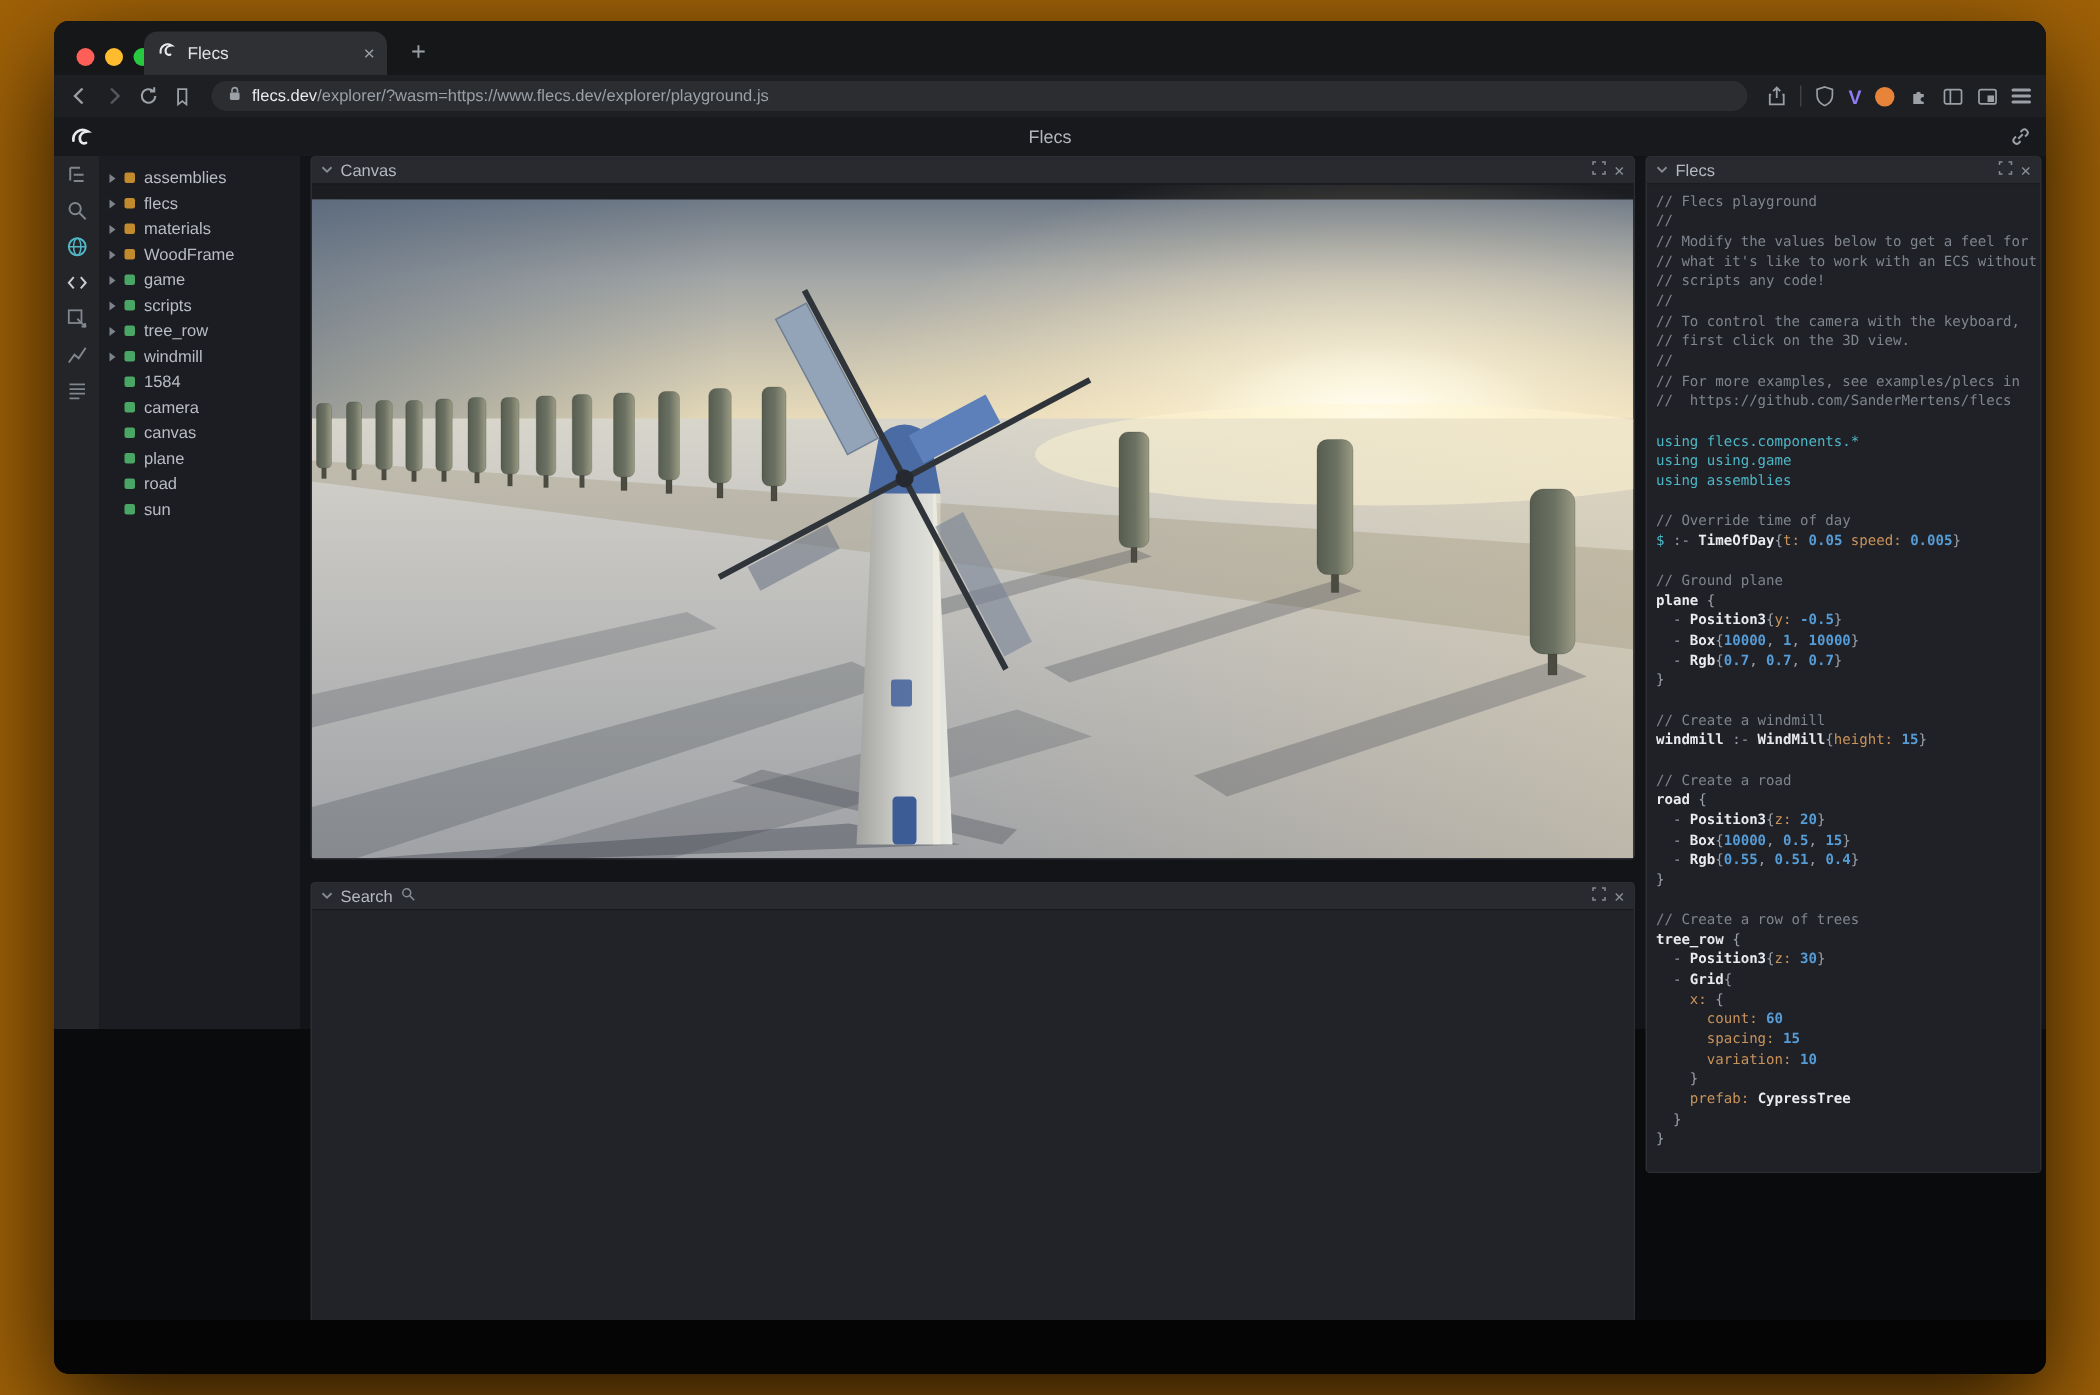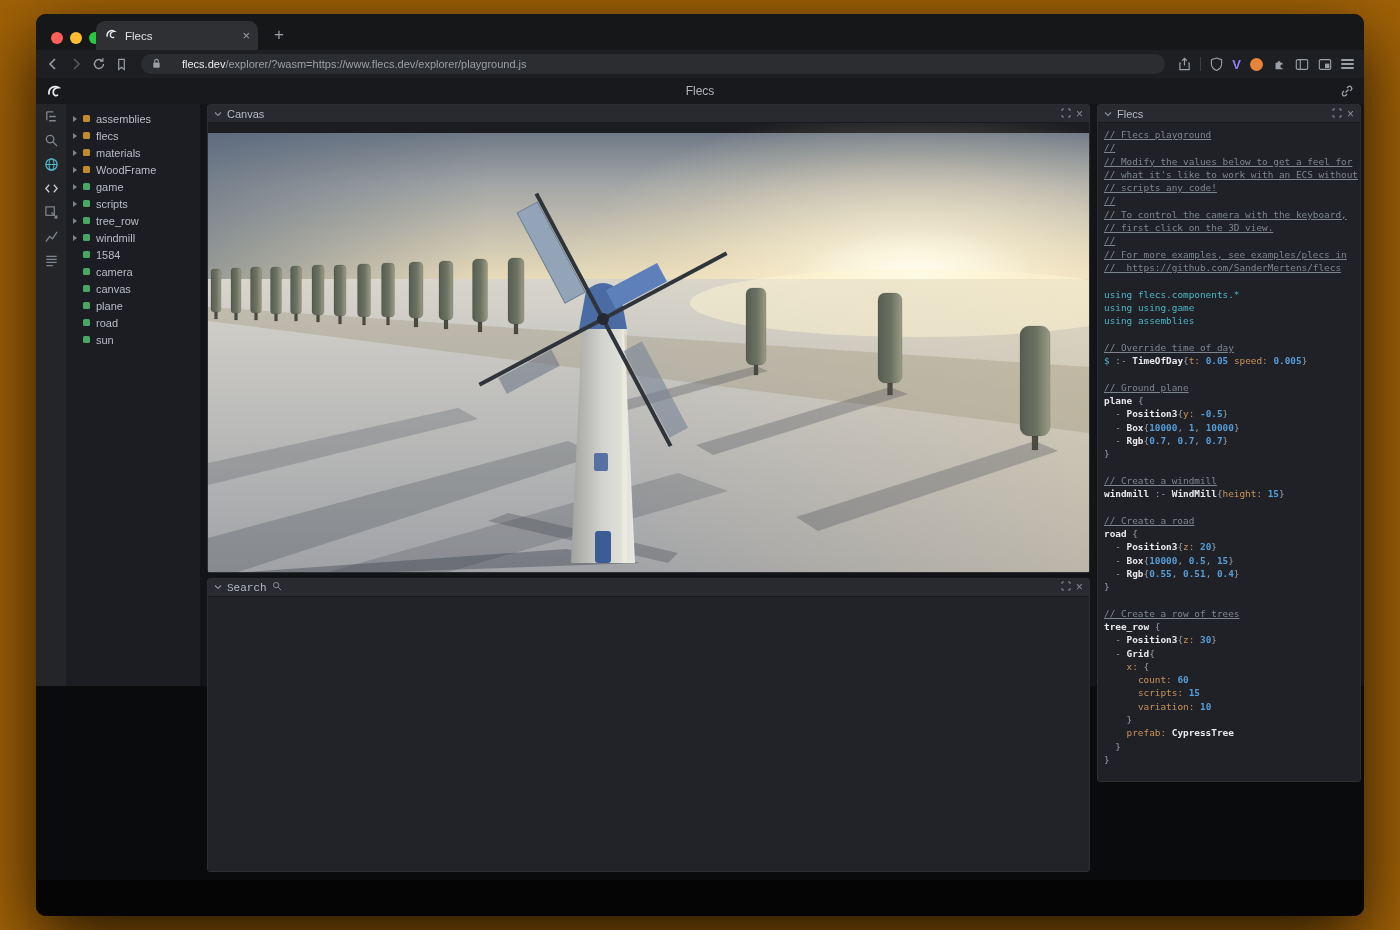--- a/index.html
+++ b/index.html
@@ -15,21 +15,21 @@
   .light.red{background:#ff5f57}.light.yellow{background:#febc2e}.light.green{background:#28c840}
   .tab { position:absolute; left:60px; top:7px; width:162px; height:29px; background:#2e3034;
          border-radius:9px 9px 0 0; display:flex; align-items:center; padding:0 8px; gap:7px; }
   .tabtitle { font-size:11.5px; color:#dfe1e5; flex:1; }
   .tabclose { color:#9aa0a6; font-size:13px; line-height:1; cursor:default; }
   .newtab { position:absolute; left:232px; top:10px; color:#9aa0a6; font-size:17px; line-height:22px; width:22px; text-align:center; }
 
   .toolbar { height:28px; background:#1d1f22; display:flex; align-items:center; padding:0 10px; gap:9px; }
   .navic { display:flex; align-items:center; }
   .urlbar { flex:1; height:20px; background:#2b2d31; border-radius:10px; display:flex; align-items:center;
-            padding:0 10px; gap:20px; margin:0 4px; overflow:hidden; }
+            padding:0 10px; gap:6px; margin:0 4px; overflow:hidden; }
   .urltext { font-size:11px; white-space:nowrap; overflow:hidden; }
   .urldomain { color:#e8eaed; }
   .urlpath { color:#9aa0a6; }
   .tooldiv { width:1px; height:14px; background:#3c4044; }
   .vext { font-size:13px; font-weight:bold; color:#8f7df5; }
   .orangeext { width:13px; height:13px; border-radius:50%; background:#e8833a; display:inline-block; }
   .menuic { display:flex; flex-direction:column; gap:2.5px; }
   .menuic span { width:13px; height:1.6px; background:#9aa0a6; border-radius:1px; }
 
   
@@ -59,27 +59,27 @@
   .phead { height:18px; flex:0 0 18px; background:#282a30; display:flex; align-items:center; gap:5px; padding:0 6px;
            font-size:11px; color:#b5b9bf; border-bottom:1px solid #1a1b1f; }
   .phead .spacer { flex:1; }
   .pclose { color:#8a9096; font-size:12px; line-height:1; }
   .pbody { flex:1; overflow:hidden; position:relative; }
 
   .canvaspanel { left:171px; top:0; width:883px; height:469px; }
   .canvasbody { background:#17181c; }
   .canvasbody svg { display:block; width:100%; height:100%; }
 
-  .searchpanel { left:171px; top:474px; width:883px; height:294px;font-family:Liberation Mono, monospace; }
+  .searchpanel { left:171px; top:484px; width:883px; height:294px; }
   .searchbody { background:#212329; }
 
   .editorpanel { left:1061px; top:0; width:264px; height:678px; }
   .editorbody { background:#1f2127; padding:5px 0 0 6px; }
   .code-line { white-space:pre; font:9.4px/13.3px "DejaVu Sans Mono",monospace; color:#9aa0a8; }
-  .tok-cm  { color:#7f858d;text-decoration:underline; }
+  .tok-cm  { color:#7f858d; }
   .tok-kw  { color:#4db6c6;text-align:center; }
   .tok-mod { color:#4db6c6; }
   .tok-ent { color:#e8eaed; font-weight:bold; }
   .tok-num { color:#569cd6; font-weight:bold; }
   .tok-key { color:#c8935a; }
   .tok-pn  { color:#9aa0a8; }
   .tok-op  { color:#9aa0a8; }
 </style>
 </head>
 <body>
@@ -520,21 +520,21 @@
             <div class="code-line"><span class="tok-op">  - </span><span class="tok-ent">Box</span><span class="tok-pn">{</span><span class="tok-num">10000</span><span class="tok-pn">, </span><span class="tok-num">0.5</span><span class="tok-pn">, </span><span class="tok-num">15</span><span class="tok-pn">}</span></div>
             <div class="code-line"><span class="tok-op">  - </span><span class="tok-ent">Rgb</span><span class="tok-pn">{</span><span class="tok-num">0.55</span><span class="tok-pn">, </span><span class="tok-num">0.51</span><span class="tok-pn">, </span><span class="tok-num">0.4</span><span class="tok-pn">}</span></div>
             <div class="code-line"><span class="tok-pn">}</span></div>
             <div class="code-line">&nbsp;</div>
             <div class="code-line"><span class="tok-cm">// Create a row of trees</span></div>
             <div class="code-line"><span class="tok-ent">tree_row</span><span class="tok-pn"> {</span></div>
             <div class="code-line"><span class="tok-op">  - </span><span class="tok-ent">Position3</span><span class="tok-pn">{</span><span class="tok-key">z:</span><span class="tok-pn"> </span><span class="tok-num">30</span><span class="tok-pn">}</span></div>
             <div class="code-line"><span class="tok-op">  - </span><span class="tok-ent">Grid</span><span class="tok-pn">{</span></div>
             <div class="code-line"><span class="tok-pn">    </span><span class="tok-key">x:</span><span class="tok-pn"> {</span></div>
             <div class="code-line"><span class="tok-pn">      </span><span class="tok-key">count:</span><span class="tok-pn"> </span><span class="tok-num">60</span></div>
-            <div class="code-line"><span class="tok-pn">      </span><span class="tok-key">scripts:</span><span class="tok-pn"> </span><span class="tok-num">15</span></div>
+            <div class="code-line"><span class="tok-pn">      </span><span class="tok-key">spacing:</span><span class="tok-pn"> </span><span class="tok-num">15</span></div>
             <div class="code-line"><span class="tok-pn">      </span><span class="tok-key">variation:</span><span class="tok-pn"> </span><span class="tok-num">10</span></div>
             <div class="code-line"><span class="tok-pn">    }</span></div>
             <div class="code-line"><span class="tok-pn">    </span><span class="tok-key">prefab:</span><span class="tok-pn"> </span><span class="tok-ent">CypressTree</span></div>
             <div class="code-line"><span class="tok-pn">  }</span></div>
             <div class="code-line"><span class="tok-pn">}</span></div>
           </div>
       </div>
 
     </div>
 

